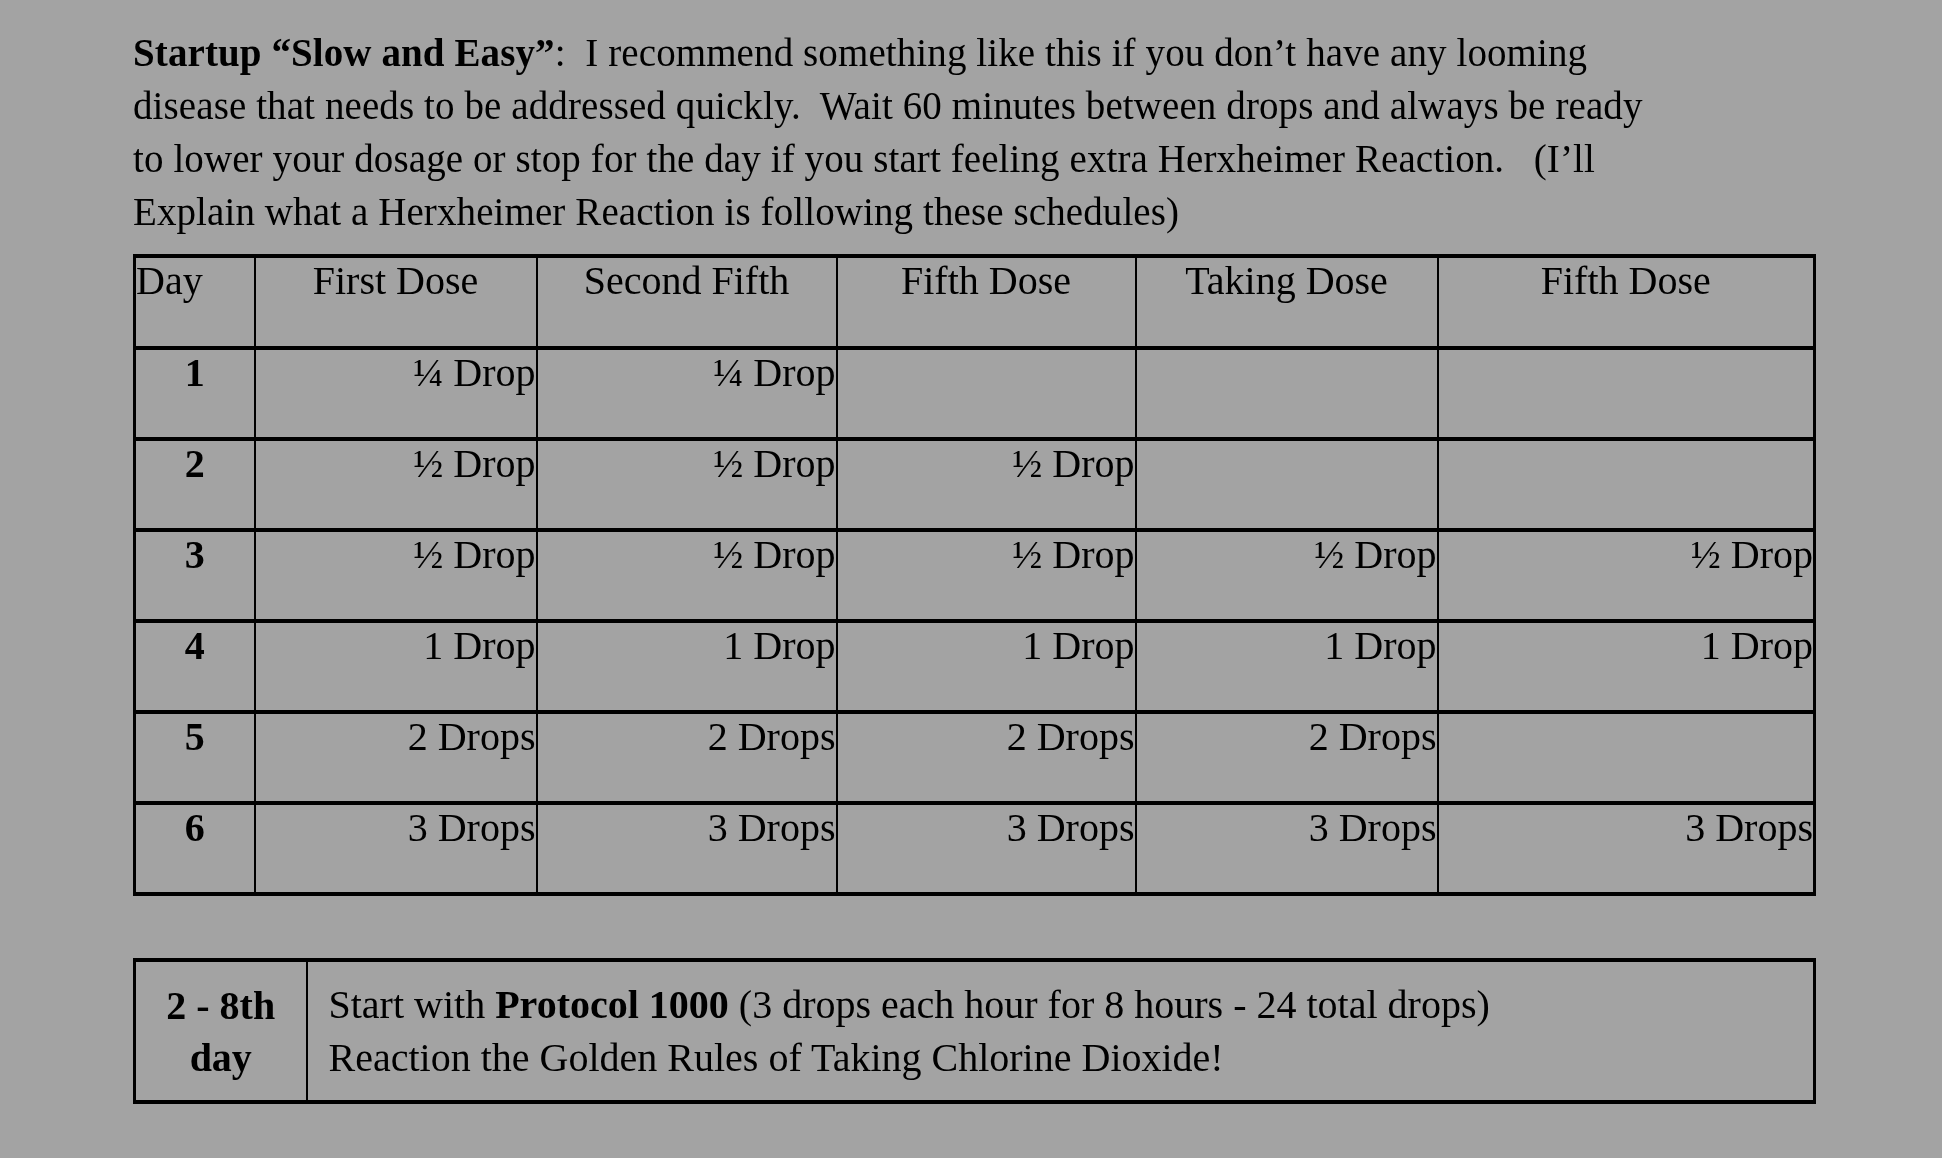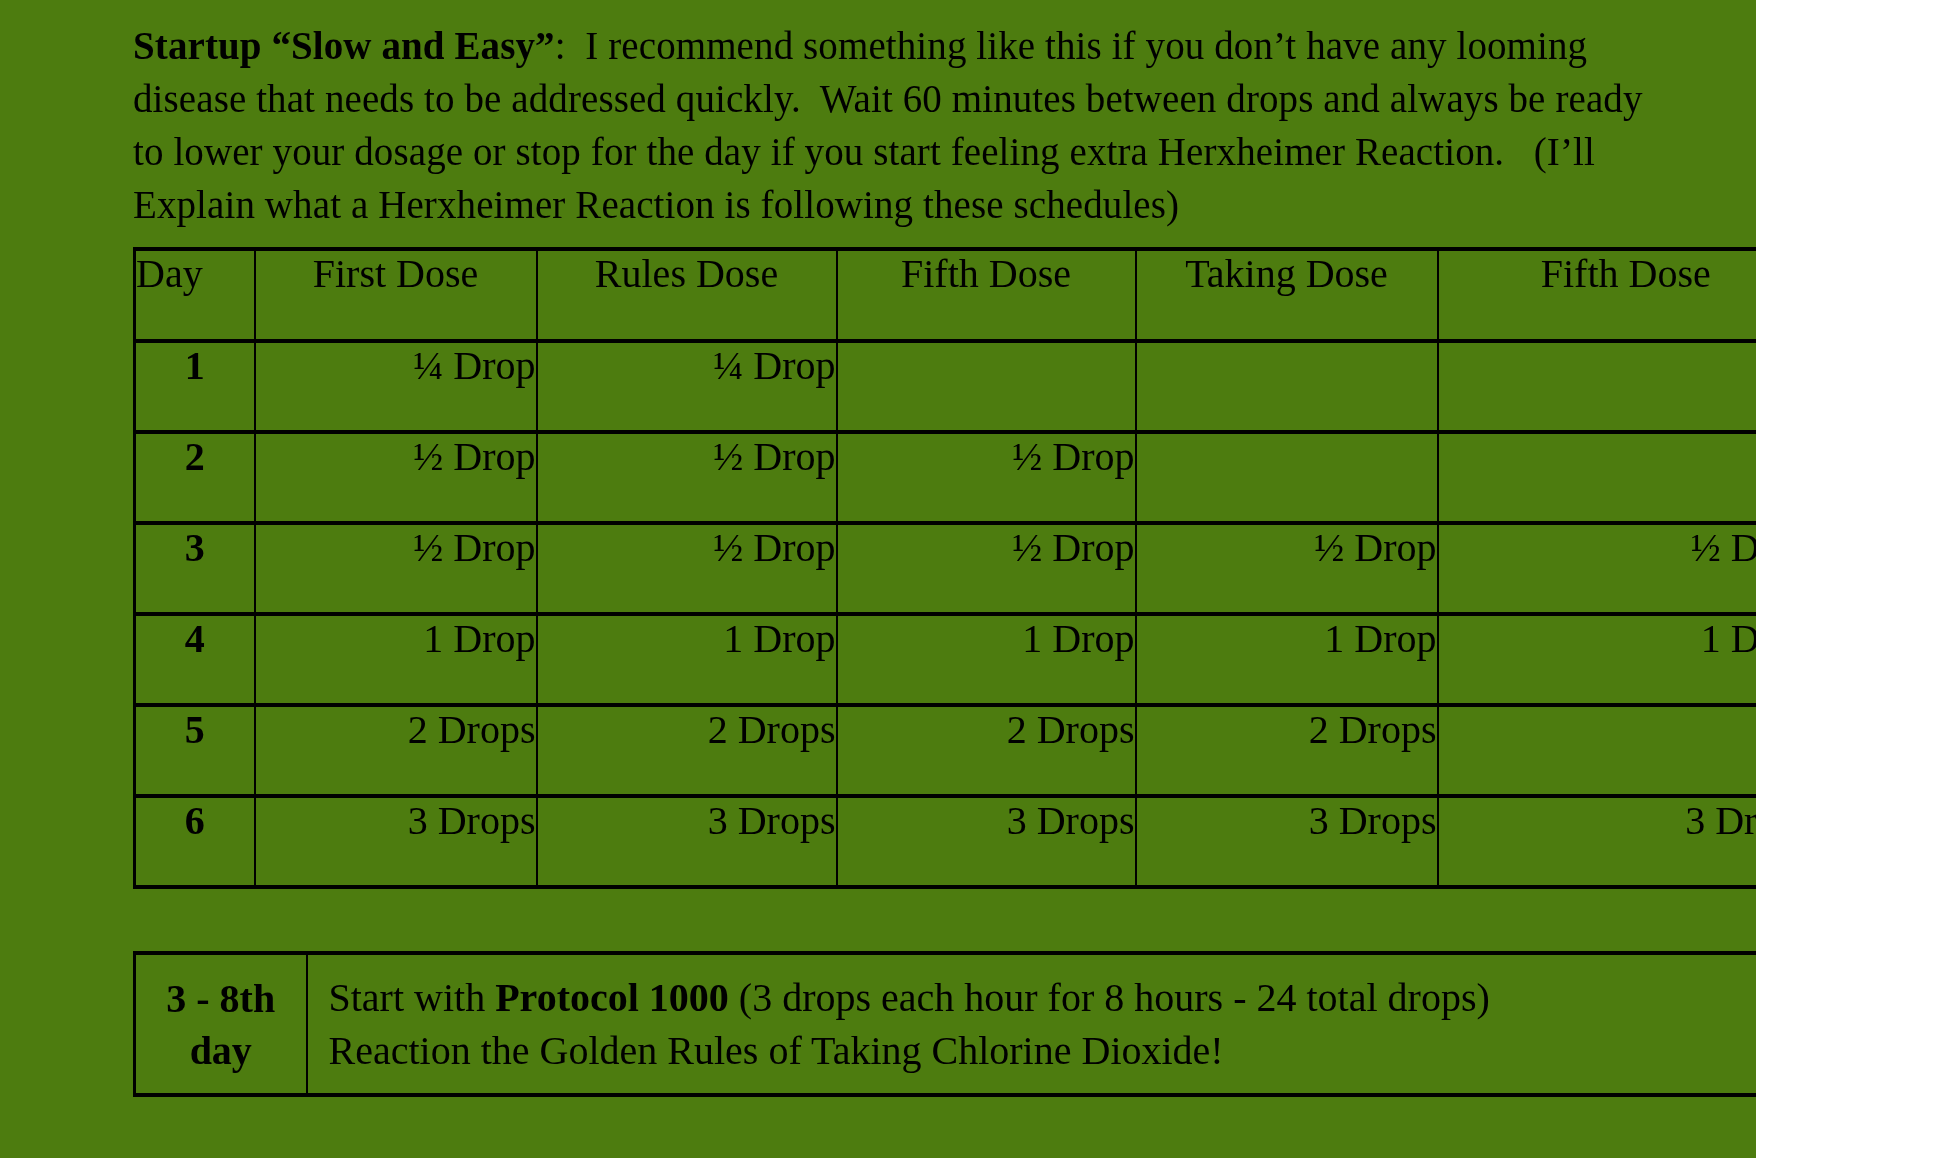--- a/index.html
+++ b/index.html
@@ -4,25 +4,25 @@
 <style>
   html, body {
     margin: 0;
     padding: 0;
     background: #ffffff;
     color: #000000;
     font-family: "Liberation Serif", "DejaVu Serif", serif;
   }
   .page {
     position: relative;
-    width: 1756px;
+    width: 1942px;
     height: 1158px;
-    background: #4d7c0f;
+    background: #a3a3a3;
     box-sizing: border-box;
-    padding: 19px 0 0 133px;
+    padding: 26px 0 0 133px;
     overflow: hidden;
   }
   
   .intro {
     margin: 0 0 16px 0;
     width: 1720px;
     font-size: 39px;
     line-height: 53px;
     white-space: pre;
     letter-spacing: 0.1px;
@@ -114,21 +114,21 @@
       <col style="width:282px">
       <col style="width:300px">
       <col style="width:299px">
       <col style="width:302px">
       <col style="width:377px">
     </colgroup>
     <thead>
       <tr class="hdr">
         <th class="day-head">Day</th>
         <th class="colhead">First Dose</th>
-        <th class="colhead">Rules Dose</th>
+        <th class="colhead">Second Fifth</th>
         <th class="colhead">Fifth Dose</th>
         <th class="colhead">Taking Dose</th>
         <th class="colhead">Fifth Dose</th>
       </tr>
     </thead>
     <tbody>
       <tr>
         <td class="day-num">1</td>
         <td class="dose">¼ Drop</td>
         <td class="dose">¼ Drop</td>
@@ -180,21 +180,21 @@
   </table>
 
   <table class="protocol">
     <colgroup>
       <col style="width:172px">
       <col style="width:1508px">
     </colgroup>
     <tbody>
       <tr>
         <td class="proto-day">
-          <div>3 - 8th</div>
+          <div>2 - 8th</div>
           <div>day</div>
         </td>
         <td class="proto-text">
           <div><span>Start with </span><span class="b">Protocol 1000</span><span> (3 drops each hour for 8 hours - 24 total drops)</span></div>
           <div>Reaction the Golden Rules of Taking Chlorine Dioxide!</div>
         </td>
       </tr>
     </tbody>
   </table>
 

